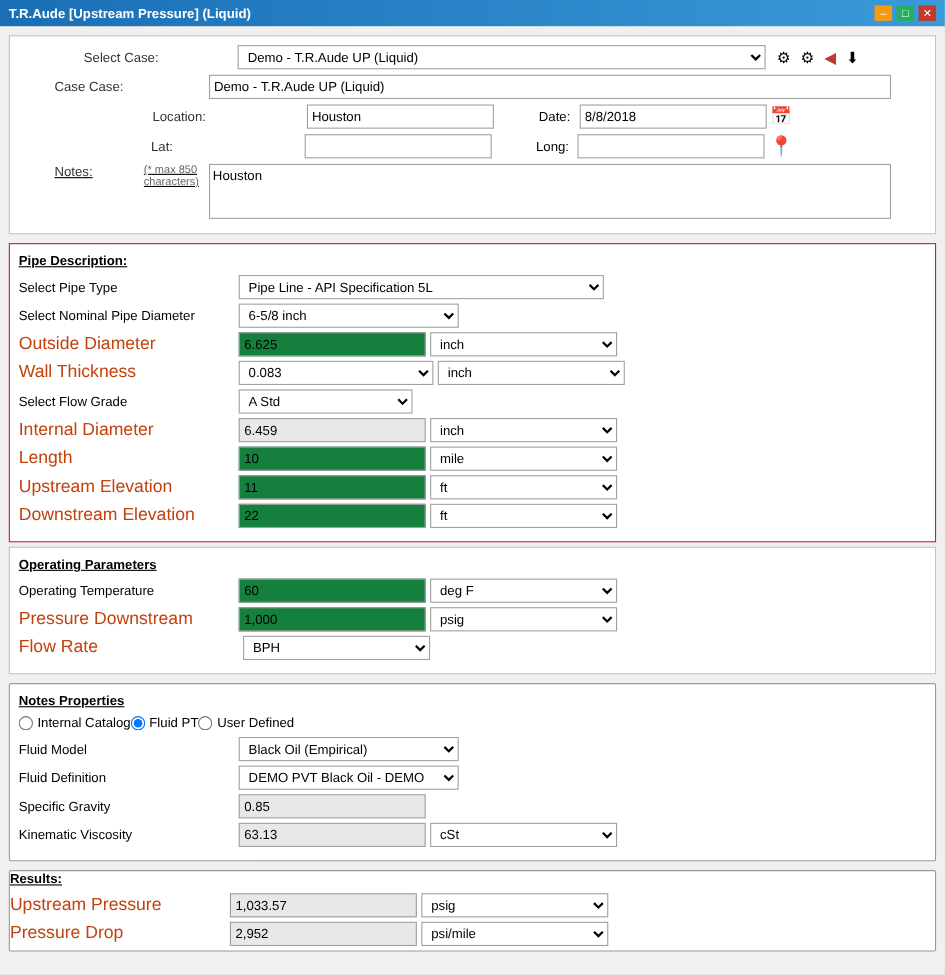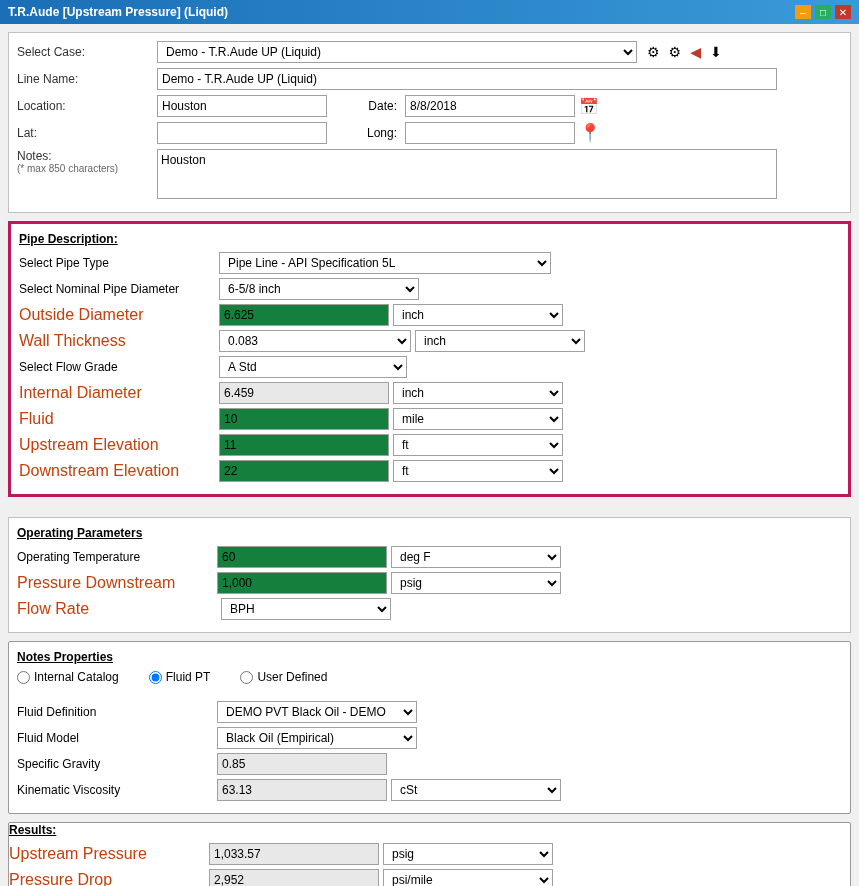--- a/index.html
+++ b/index.html
@@ -35,20 +35,21 @@
       background: #f0f0f0;
       padding: 8px;
       height: calc(886px - 24px);
       overflow-y: auto;
     }
 
     .form-row {
       display: flex;
       align-items: center;
       margin-bottom: 5px;
+      justify-content: center;
     }
 
     .form-label {
       width: 140px;
       color: #333;
       font-size: 12px;
     }
 
     .form-input {
       border: 1px solid #a0a0a0;
@@ -89,22 +90,22 @@
       border: 1px solid #a0a0a0;
       padding: 3px;
       font-size: 12px;
       resize: none;
     }
 
     .notes-hint { font-size: 10px; color: #666; }
 
     .pipe-section {
       background: white;
-      border: 3px solid #be185d;
-      margin-bottom: 20px;
+      border: 1px solid #be185d;
+      margin-bottom: 4px;
       padding: 8px;
     }
 
     .section-title {
       font-weight: bold;
       font-size: 12px;
       margin-bottom: 6px;
       text-decoration: underline;
     }
 
@@ -141,23 +142,22 @@
     .fluid-section {
       background: white;
       border: 1px solid #999;
       margin-bottom: 8px;
       padding: 8px;
       border-radius: 2px;
     }
 
     .radio-group {
       display: flex;
-      gap: 30px;
-      align-items: center;
-      margin-bottom: 17px;
+      align-items: center;
+      margin-bottom: 6px;
     }
 
     .radio-item {
       display: flex;
       align-items: center;
       gap: 4px;
     }
 
     .results-section {
       background: white;
@@ -220,42 +220,42 @@
       </select>
       <div class="inline-icons">
         <button class="icon-btn">⚙</button>
         <button class="icon-btn">⚙</button>
         <button class="icon-btn" style="color:#c0392b;">◀</button>
         <button class="icon-btn">⬇</button>
       </div>
     </div>
 
     <div class="form-row">
-      <span class="form-label">Line Name:</span>
+      <span class="form-label">Case Case:</span>
       <input class="form-input form-input-full" type="text" value="Demo - T.R.Aude UP (Liquid)" style="">
     </div>
 
     <div class="form-row">
       <span class="form-label">Location:</span>
       <input class="form-input" style="width: 170px;" type="text" value="Houston">
       <span style="margin-left:20px; width:50px; text-align:right;">Date:</span>
       <input class="form-input" style="width: 170px; margin-left: 8px;" type="text" value="8/8/2018">
       <span class="date-icon" style="margin-left:4px;">📅</span>
     </div>
 
     <div class="form-row">
       <span class="form-label">Lat:</span>
       <input class="form-input" style="width: 170px;" type="text" value="">
       <span style="margin-left:20px; width:50px; text-align:right;">Long:</span>
       <input class="form-input" style="width: 170px; margin-left: 8px;" type="text" value="">
       <span class="map-icon" style="margin-left:4px;">📍</span>
     </div>
 
     <div class="form-row" style="align-items:flex-start;">
-      <div style="display:flex;flex-direction:column;width:140px;">
+      <div style="display:flex;flex-direction:row;width:140px;text-decoration:underline;">
         <span class="form-label">Notes:</span>
         <span class="notes-hint">(* max 850 characters)</span>
       </div>
       <textarea class="notes-area" style="">Houston</textarea>
     </div>
   </div>
 
   <div class="pipe-section">
     <div class="section-title">Pipe Description:</div>
 
@@ -279,47 +279,47 @@
       <select class="unit-select">
         <option>inch</option>
         <option>mm</option>
         <option>cm</option>
         <option>ft</option>
       </select>
     </div>
 
     <div class="pipe-row">
       <span class="pipe-label-blue">Wall Thickness</span>
-      <select class="form-select" style="width:192px;">
+      <select class="form-select" style="width:177px;">
         <option>0.083</option>
       </select>
       <select class="unit-select">
         <option>inch</option>
         <option>mm</option>
       </select>
     </div>
 
     <div class="pipe-row">
       <span class="pipe-label">Select Flow Grade</span>
-      <select class="form-select" style="width:188px;">
+      <select class="form-select" style="width:158px;">
         <option>A Std</option>
       </select>
     </div>
 
     <div class="pipe-row">
       <span class="pipe-label-blue">Internal Diameter</span>
       <input class="value-input" type="text" value="6.459" style="">
       <select class="unit-select">
         <option>inch</option>
         <option>mm</option>
       </select>
     </div>
 
     <div class="pipe-row">
-      <span class="pipe-label-blue">Fluid</span>
+      <span class="pipe-label-blue">Length</span>
       <input class="value-input value-input-white" type="text" value="10" style="">
       <select class="unit-select">
         <option>mile</option>
         <option>km</option>
         <option>ft</option>
       </select>
     </div>
 
     <div class="pipe-row">
       <span class="pipe-label-blue">Upstream Elevation</span>
@@ -385,34 +385,34 @@
         <input type="radio" name="fluidSource" checked="" style="">
         <span>Fluid PT</span>
       </label>
       <label class="radio-item">
         <input type="radio" name="fluidSource" style="">
         <span>User Defined</span>
       </label>
     </div>
 
     <div class="pipe-row">
+      <span class="pipe-label">Fluid Model</span>
+      <select class="form-select" style="width:200px;">
+        <option>Black Oil (Empirical)</option>
+      </select>
+    </div>
+
+    <div class="pipe-row">
       <span class="pipe-label">Fluid Definition</span>
       <select class="form-select" style="width:200px;">
         <option>DEMO PVT Black Oil - DEMO</option>
       </select>
     </div>
 
     <div class="pipe-row">
-      <span class="pipe-label">Fluid Model</span>
-      <select class="form-select" style="width:200px;">
-        <option>Black Oil (Empirical)</option>
-      </select>
-    </div>
-
-    <div class="pipe-row">
       <span class="pipe-label">Specific Gravity</span>
       <input class="value-input" type="text" value="0.85" style="">
     </div>
 
     <div class="pipe-row">
       <span class="pipe-label">Kinematic Viscosity</span>
       <input class="value-input" type="text" value="63.13" style="">
       <select class="unit-select">
         <option>cSt</option>
         <option>cp</option>

